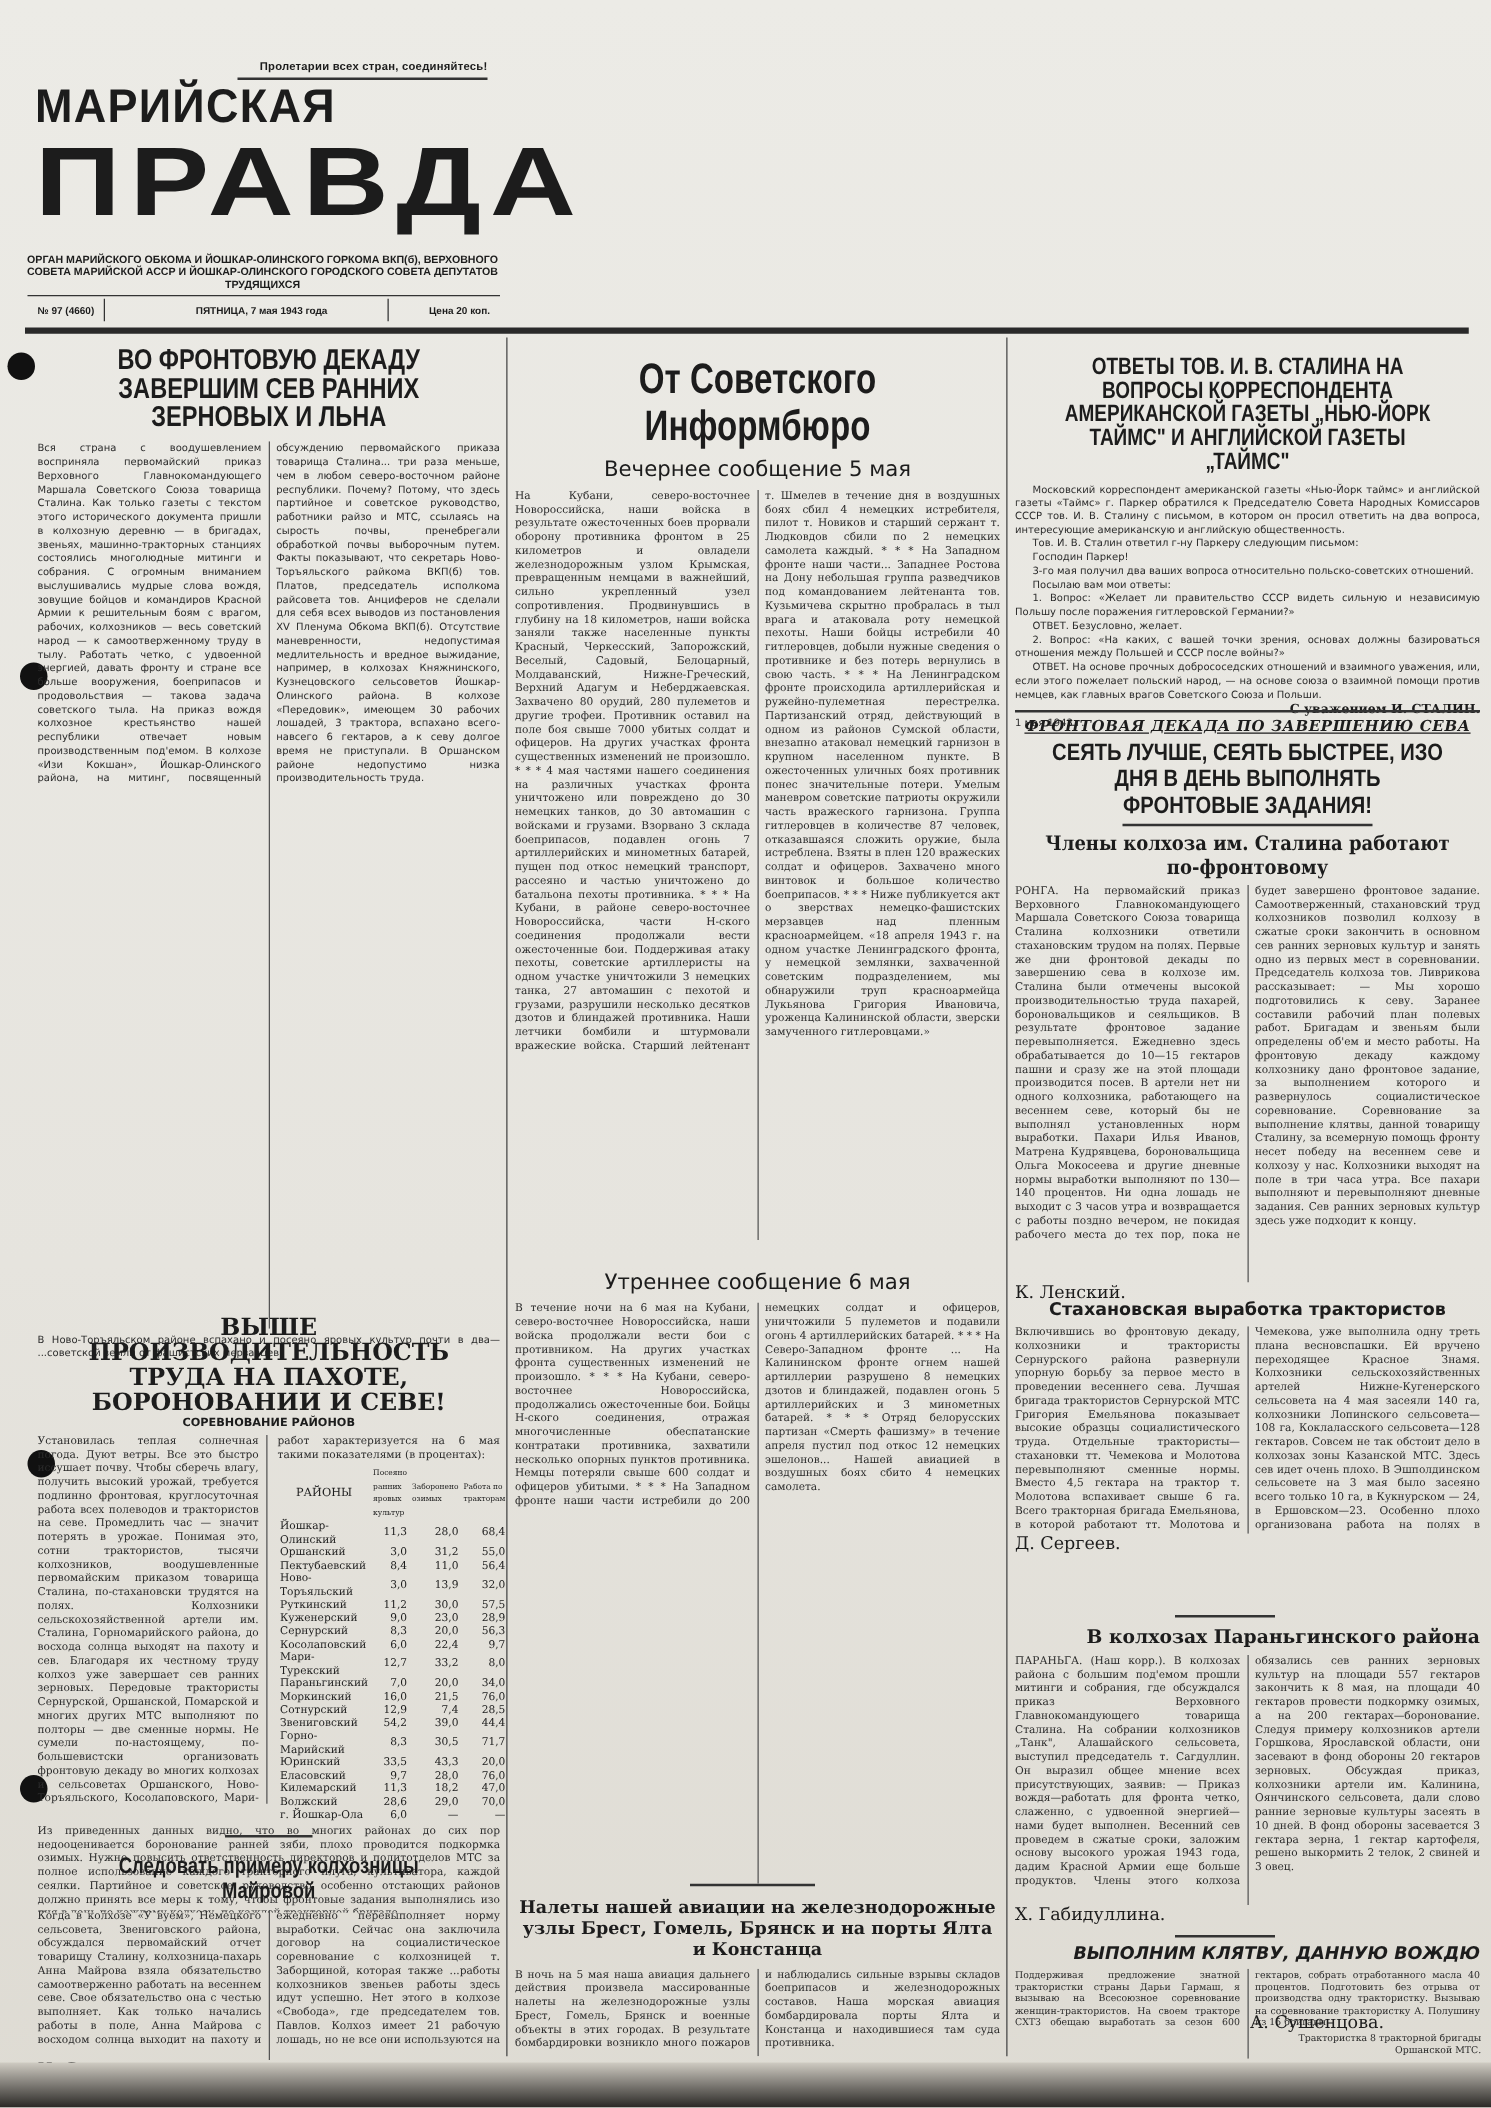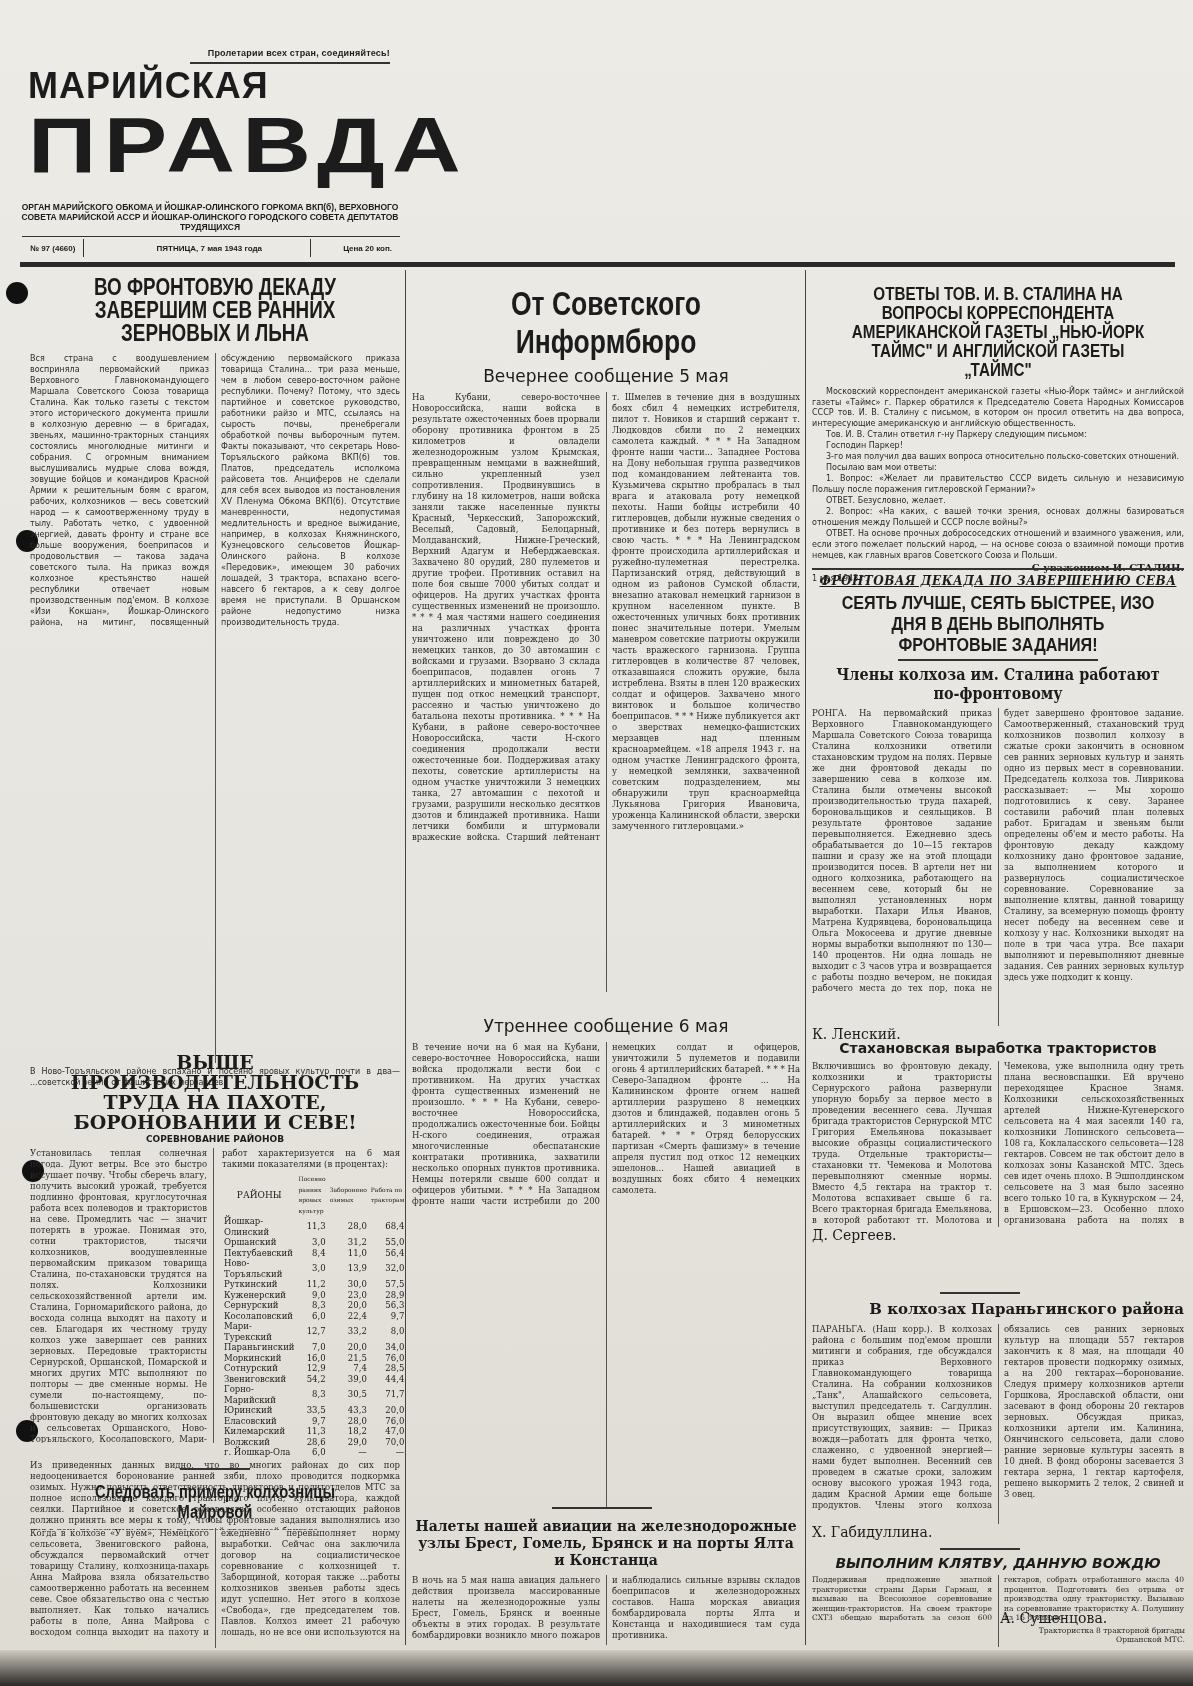--- a/index.html
+++ b/index.html
@@ -258,21 +258,21 @@
 
   <div class="abs dash" style="left:940px;top:1292px;width:80px"></div>
   <div class="abs" style="left:812px;top:1300px;width:372px">
     <div style="font:bold 15px 'DejaVu Serif',serif;text-align:right">В колхозах Параньгинского района</div>
     <div class="body col2" style="margin-top:6px;height:200px;overflow:hidden">ПАРАНЬГА. (Наш корр.). В колхозах района с большим под'емом прошли митинги и собрания, где обсуждался приказ Верховного Главнокомандующего товарища Сталина. На собрании колхозников „Танк", Алашайского сельсовета, выступил председатель т. Сагдуллин. Он выразил общее мнение всех присутствующих, заявив: — Приказ вождя—работать для фронта четко, слаженно, с удвоенной энергией—нами будет выполнен. Весенний сев проведем в сжатые сроки, заложим основу высокого урожая 1943 года, дадим Красной Армии еще больше продуктов. Члены этого колхоза обязались сев ранних зерновых культур на площади 557 гектаров закончить к 8 мая, на площади 40 гектаров провести подкормку озимых, а на 200 гектарах—боронование. Следуя примеру колхозников артели Горшкова, Ярославской области, они засевают в фонд обороны 20 гектаров зерновых. Обсуждая приказ, колхозники артели им. Калинина, Оянчинского сельсовета, дали слово ранние зерновые культуры засеять в 10 дней. В фонд обороны засевается 3 гектара зерна, 1 гектар картофеля, решено выкормить 2 телок, 2 свиней и 3 овец.</div>
     <div class="sig">Х. Габидуллина.</div>
   </div>
 
   <div class="abs dash" style="left:940px;top:1548px;width:80px"></div>
   <div class="abs" style="left:812px;top:1555px;width:372px">
-    <div style="font:italic bold 14px 'DejaVu Sans',sans-serif;text-align:center">ВЫПОЛНИМ КЛЯТВУ, ДАННУЮ ВОЖДЮ</div>
+    <div style="font:italic bold 14px 'DejaVu Sans',sans-serif;text-align:right">ВЫПОЛНИМ КЛЯТВУ, ДАННУЮ ВОЖДЮ</div>
     <div class="body col2" style="margin-top:4px;height:72px;overflow:hidden;font-size:7.5px;line-height:9.5px">Поддерживая предложение знатной трактористки страны Дарьи Гармаш, я вызываю на Всесоюзное соревнование женщин-трактористов. На своем тракторе СХТЗ обещаю выработать за сезон 600 гектаров, собрать отработанного масла 40 процентов. Подготовить без отрыва от производства одну трактористку. Вызываю на соревнование трактористку А. Полушину из 15 бригады.</div>
   </div>
   <div class="abs" style="left:1000px;top:1610px;width:185px;text-align:right">
     <div class="sig">А. Сушенцова.</div>
     <div class="body" style="text-align:right;font-size:7.5px;line-height:9px">Трактористка 8 тракторной бригады Оршанской МТС.</div>
   </div>
 
   <div class="abs shadow"></div>
 </div>
 

